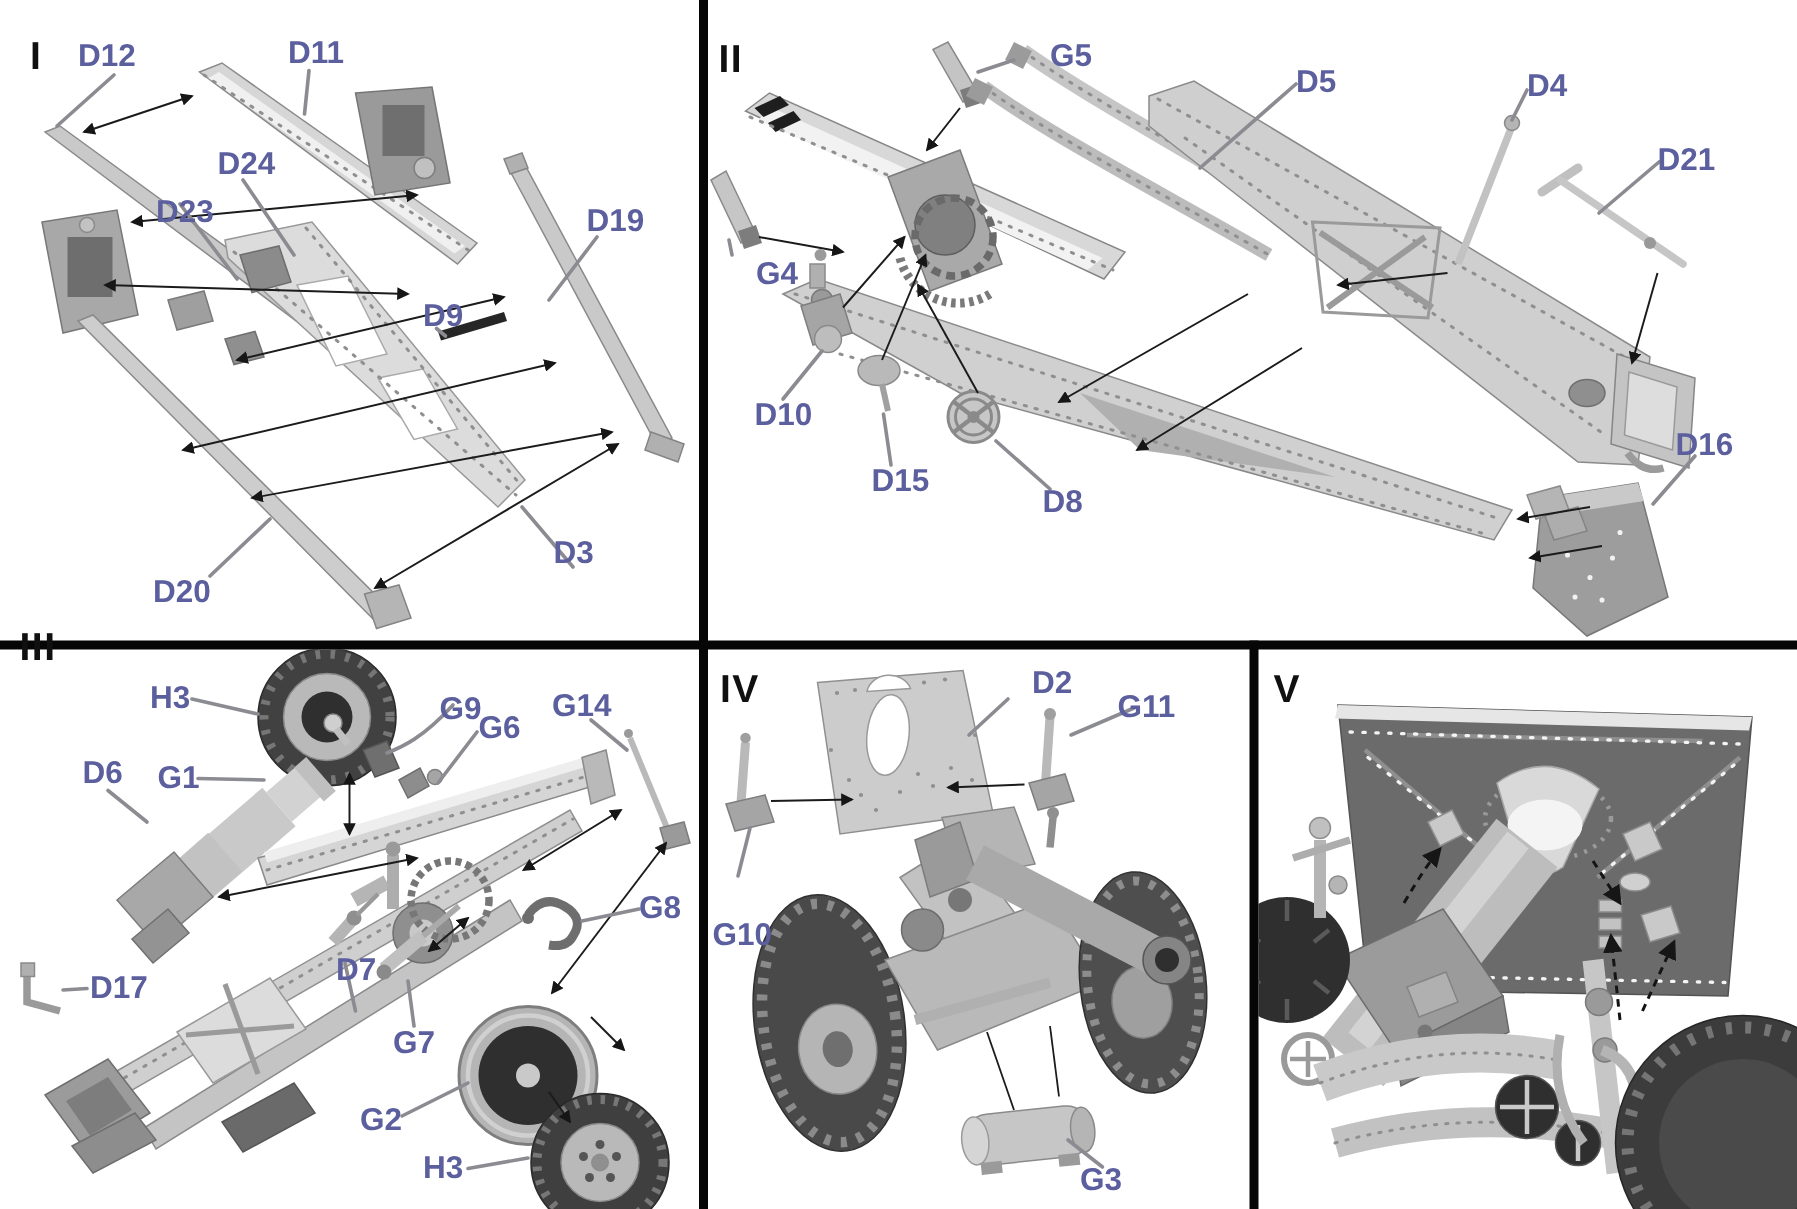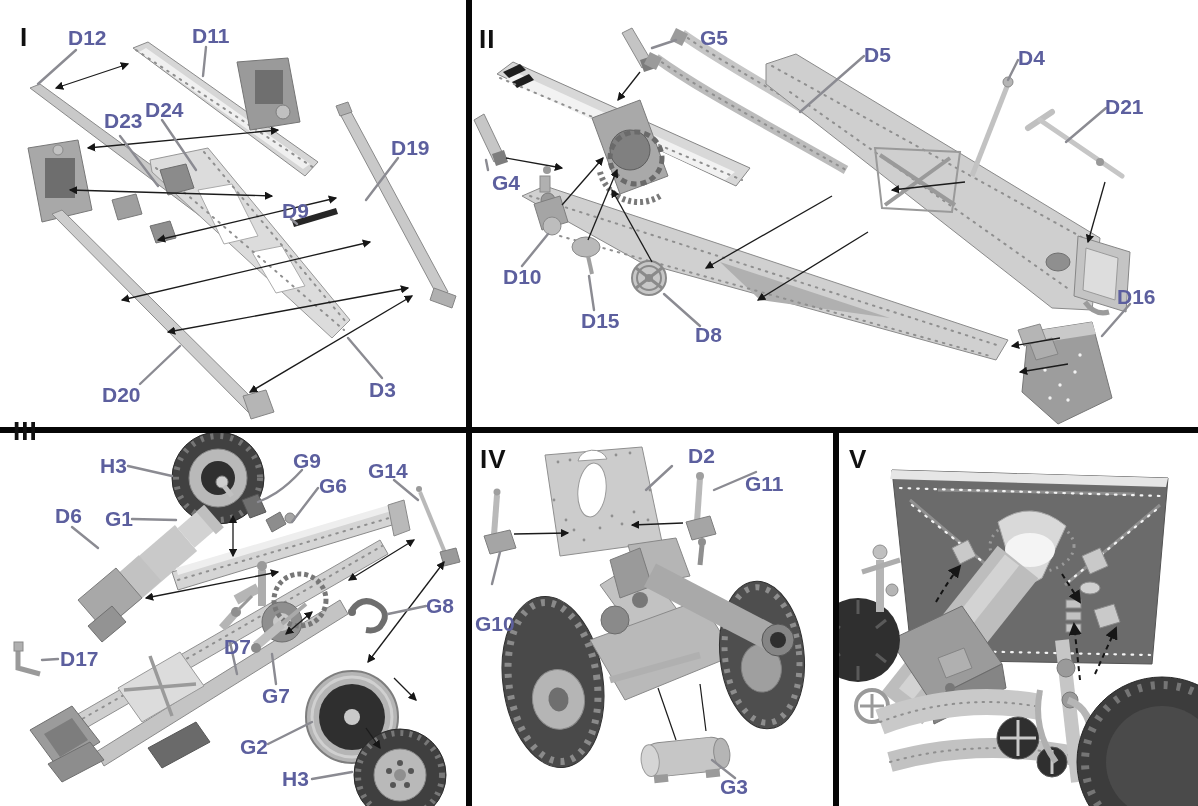--- a/index.html
+++ b/index.html
@@ -474,50 +474,50 @@
   <div class="divider dv-h"></div>
   <div class="divider dv-v2"></div>
   <div class="divider dv-v3"></div>
 
   <span class="pnum" style="left:20px;top:24px">I</span>
   <span class="pnum" style="left:479px;top:26px">II</span>
   <span class="pnum" style="left:13px;top:418px">III</span>
   <span class="pnum" style="left:480px;top:446px">IV</span>
   <span class="pnum" style="left:849px;top:446px">V</span>
 
-  <span class="plbl" style="left:68px;top:27px">D12</span>
+  <span class="plbl" style="left:52px;top:27px">D12</span>
   <span class="plbl" style="left:192px;top:25px">D11</span>
   <span class="plbl" style="left:145px;top:99px">D24</span>
-  <span class="plbl" style="left:104px;top:110px">D23</span>
+  <span class="plbl" style="left:104px;top:131px">D23</span>
   <span class="plbl" style="left:391px;top:137px">D19</span>
   <span class="plbl" style="left:282px;top:200px">D9</span>
   <span class="plbl" style="left:102px;top:384px">D20</span>
-  <span class="plbl" style="left:369px;top:379px">D3</span>
+  <span class="plbl" style="left:369px;top:358px">D3</span>
 
   <span class="plbl" style="left:700px;top:27px">G5</span>
   <span class="plbl" style="left:864px;top:44px">D5</span>
   <span class="plbl" style="left:1018px;top:47px">D4</span>
   <span class="plbl" style="left:1105px;top:96px">D21</span>
-  <span class="plbl" style="left:492px;top:172px">G4</span>
+  <span class="plbl" style="left:504px;top:172px">G4</span>
   <span class="plbl" style="left:503px;top:266px">D10</span>
   <span class="plbl" style="left:581px;top:310px">D15</span>
   <span class="plbl" style="left:695px;top:324px">D8</span>
   <span class="plbl" style="left:1117px;top:286px">D16</span>
 
   <span class="plbl" style="left:100px;top:455px">H3</span>
-  <span class="plbl" style="left:293px;top:450px">G9</span>
+  <span class="plbl" style="left:293px;top:462px">G9</span>
   <span class="plbl" style="left:319px;top:475px">G6</span>
   <span class="plbl" style="left:368px;top:460px">G14</span>
   <span class="plbl" style="left:55px;top:505px">D6</span>
   <span class="plbl" style="left:105px;top:508px">G1</span>
   <span class="plbl" style="left:426px;top:595px">G8</span>
   <span class="plbl" style="left:60px;top:648px">D17</span>
   <span class="plbl" style="left:224px;top:636px">D7</span>
   <span class="plbl" style="left:262px;top:685px">G7</span>
   <span class="plbl" style="left:240px;top:736px">G2</span>
   <span class="plbl" style="left:282px;top:768px">H3</span>
 
   <span class="plbl" style="left:688px;top:445px">D2</span>
-  <span class="plbl" style="left:745px;top:473px">G11</span>
+  <span class="plbl" style="left:745px;top:461px">G11</span>
   <span class="plbl" style="left:475px;top:613px">G10</span>
   <span class="plbl" style="left:720px;top:776px">G3</span>
 
 </div>
 
 </body></html>

